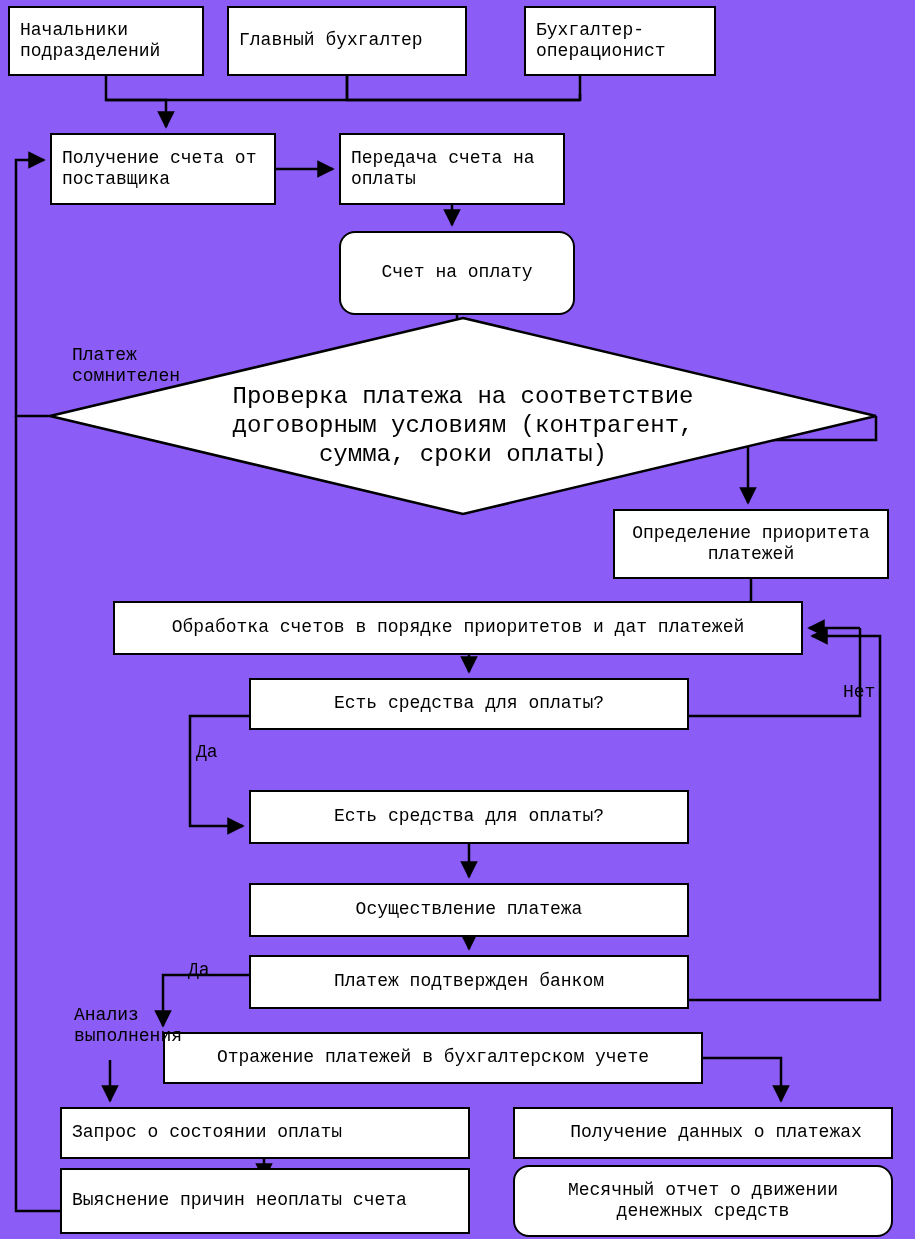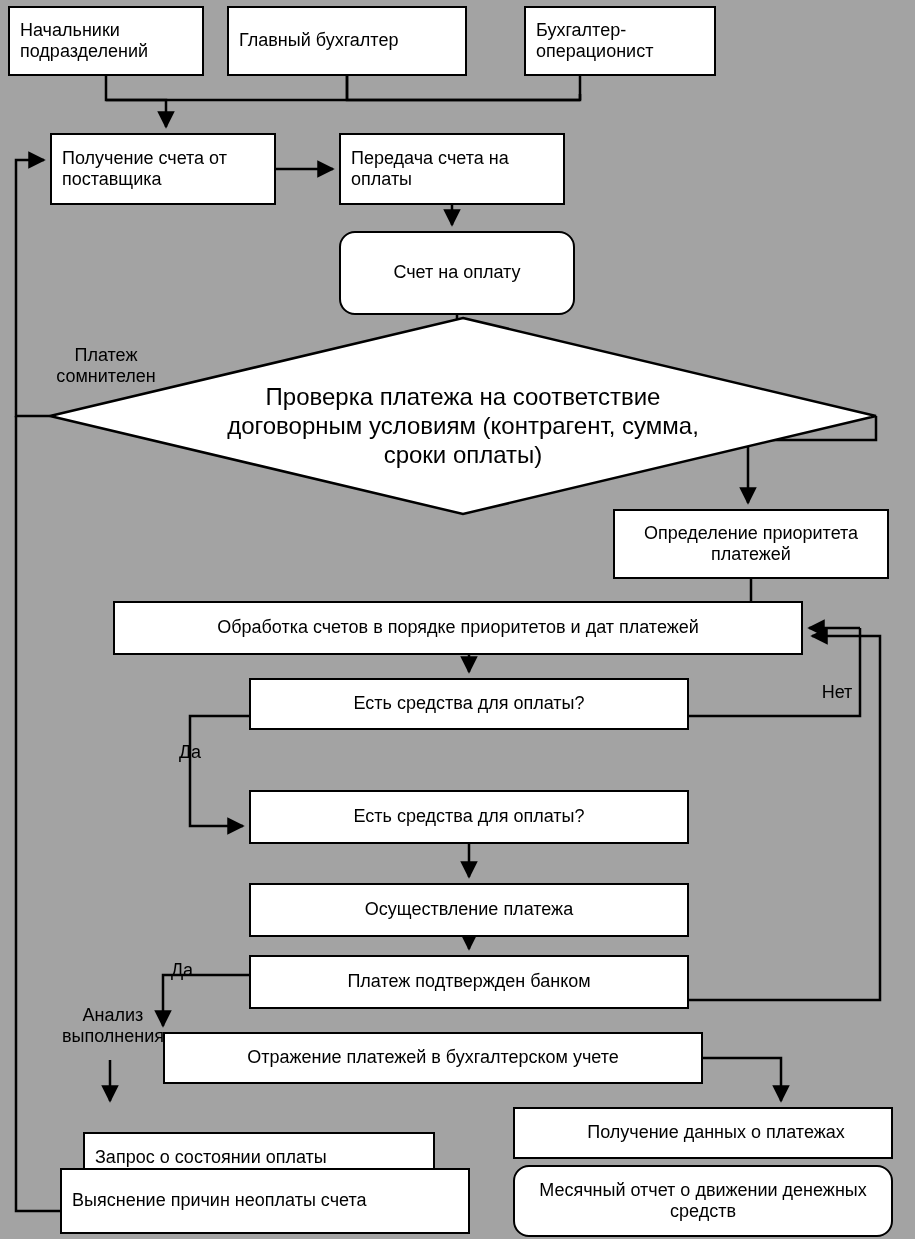--- a/index.html
+++ b/index.html
@@ -4,22 +4,22 @@
 <style>
   html, body {
     margin: 0;
     padding: 0;
     background: #ffffff;
   }
   #canvas {
     position: relative;
     width: 915px;
     height: 1239px;
-    background: #a3a3a3;
-    font-family: Liberation Sans, sans-serif;
+    background: #8b5cf6;
+    font-family: Liberation Mono, monospace;
     color: #000000;
     overflow: hidden;
   }
   .node {
     position: absolute;
     box-sizing: border-box;
     border: 2px solid #000000;
     background: #ffffff;
     display: flex;
     align-items: center;
@@ -38,21 +38,22 @@
     border-radius: 16px;
   }
   .label {
     position: absolute;
     font-size: 18px;
     line-height: 1.15;
     text-align: center;
     white-space: pre-line;
   }
   .label.left {
-    text-align: center;
+    text-align: left;
+    margin-left: 36px;
   }
   svg.lines {
     position: absolute;
     left: 0;
     top: 0;
     width: 915px;
     height: 1239px;
     pointer-events: none;
   }
   .diamond-text {
@@ -162,21 +163,21 @@
       <span>Осуществление платежа</span>
     </div>
   <div class="node" style="left:249px; top:955px; width:440px; height:54px;">
       <span>Платеж подтвержден банком</span>
     </div>
 
   <div class="node" style="left:163px; top:1032px; width:540px; height:52px;">
       <span>Отражение платежей в бухгалтерском учете</span>
     </div>
 
-  <div class="node left" style="left:60px; top:1132px; width:352px; height:52px;margin-left:23px;">
+  <div class="node left" style="left:60px; top:1107px; width:410px; height:52px;">
       <span>Запрос о состоянии оплаты</span>
     </div>
   <div class="node left" style="left:60px; top:1168px; width:410px; height:66px;">
       <span>Выяснение причин неоплаты счета</span>
     </div>
 
   <div class="node" style="left:513px; top:1107px; width:380px; height:52px;padding-left:32px;">
       <span>Получение данных о платежах</span>
     </div>
   <div class="node rounded" style="left:513px; top:1165px; width:380px; height:72px;">

